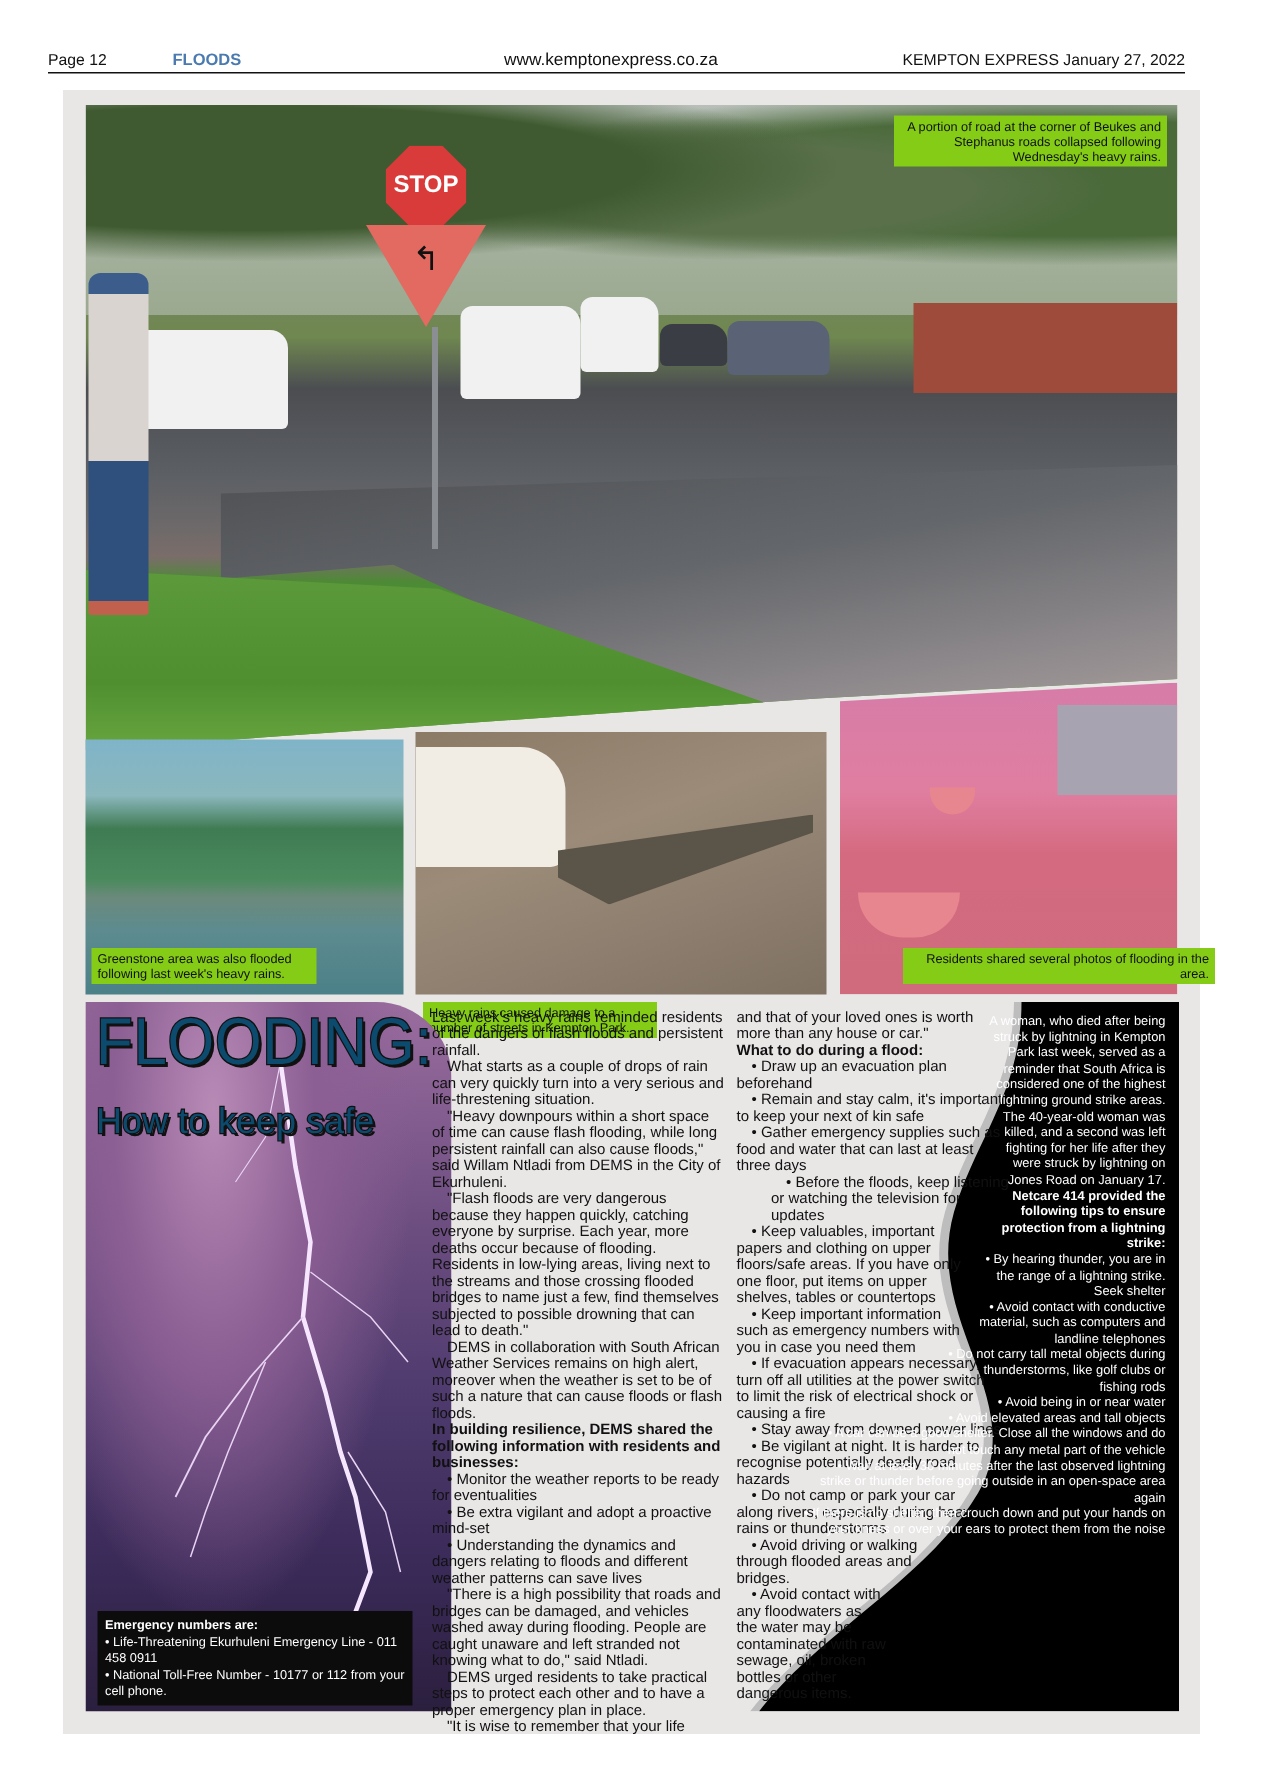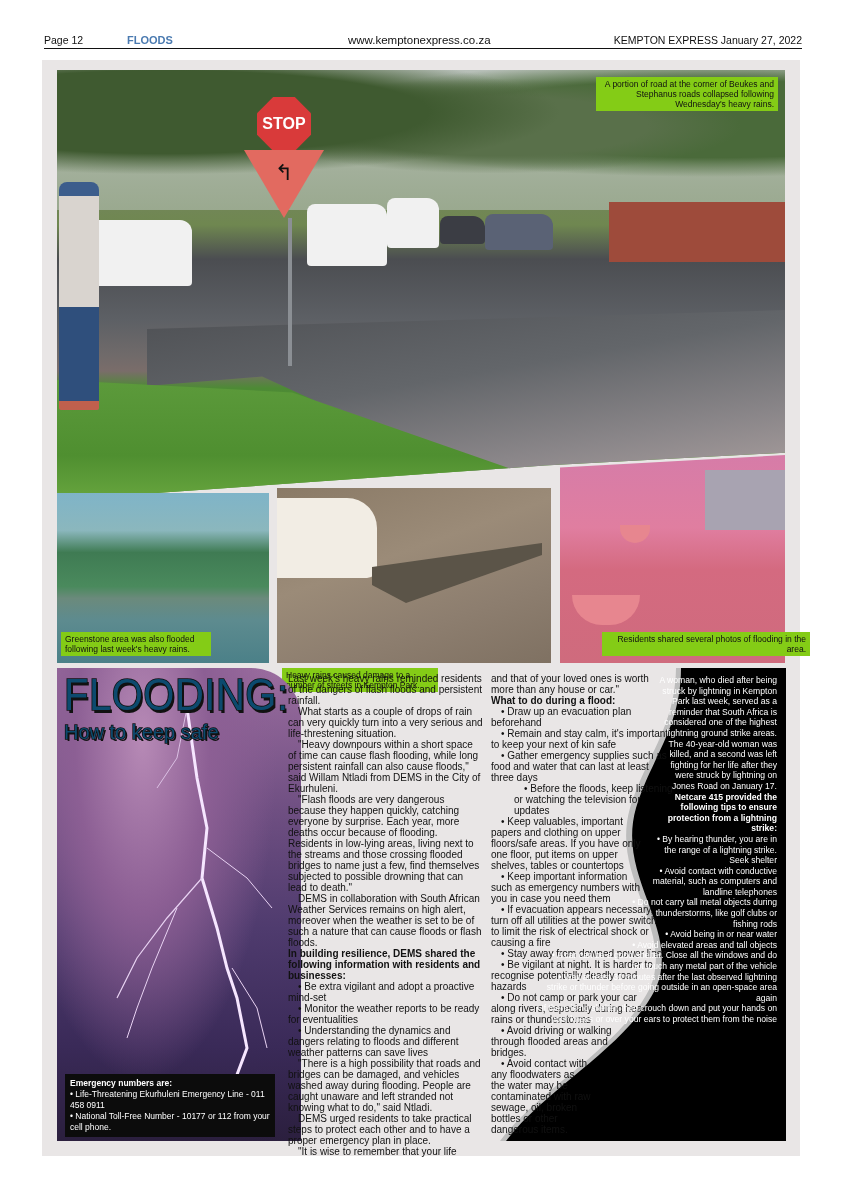--- a/index.html
+++ b/index.html
@@ -1,20 +1,20 @@
 <!DOCTYPE html>
 <html><head>
   <meta charset="utf-8">
   <style>
     * { box-sizing: border-box; margin: 0; padding: 0; }
     html, body { width: 842px; height: 1191px; background: #ffffff; overflow: hidden; }
     body { font-family: "Liberation Sans", sans-serif; color: #111; position: relative; }
 
     
-    .masthead { position: absolute; left: 44px; top: 31px; width: 758px; height: 18px; border-bottom: 1.5px solid #111; }
+    .masthead { position: absolute; left: 32px; top: 31px; width: 758px; height: 18px; border-bottom: 1.5px solid #111; }
     .masthead span { position: absolute; top: 3px; font-size: 10.5px; line-height: 12px; white-space: nowrap; }
     .mh-page { left: 0; }
     .mh-section { left: 83px; color: #4a7ab0; font-weight: bold; font-size: 11px !important; }
     .mh-url { left: 304px; font-size: 11.5px !important; text-align: right; }
     .mh-paper { right: 0; }
 
     
     .panel { position: absolute; left: 42px; top: 60px; width: 758px; height: 1096px; background: #e9e6e6; }
 
     .photo { position: absolute; overflow: hidden; }
@@ -69,21 +69,21 @@
 
     
     .lightning { position: absolute; left: 57px; top: 668px; width: 244px; height: 473px;
       background: radial-gradient(ellipse at 35% 15%, #b78ab6 0%, #8c5f94 30%, transparent 60%),
                   linear-gradient(180deg, #9b6d9f 0%, #6f4f82 30%, #4f3b6e 55%, #3a2a58 80%, #2b1f3e 100%);
       border-top-right-radius: 50px; overflow: hidden; }
     .bolt { position: absolute; left: 0; top: 0; }
     .headline { position: absolute; left: 64px; top: 675px; font-family: "Liberation Sans", sans-serif; font-weight: normal;
       color: #0c4a6e; -webkit-text-stroke: 1.5px #111; paint-order: stroke fill; text-shadow: 2px 2px 0 #111; }
     .headline .h1 { font-size: 40px; line-height: 40px; letter-spacing: 0.5px; transform: scaleY(1.1); display: block; }
-    .headline .h2 { font-size: 20px; line-height: 26px; display: block; margin-top: 4px; }
+    .headline .h2 { font-size: 24px; line-height: 26px; display: block; margin-top: 20px; }
 
     .emerg { position: absolute; left: 65px; top: 1074px; width: 210px; background: #0c0c0c; color: #fff;
       font-size: 8.5px; line-height: 11px; padding: 4px 5px; }
     .emerg b { display: block; }
 
     
     .col { position: absolute; font-size: 10px; line-height: 11px; color: #111; }
     .col p { margin: 0; }
     .col .ind { text-indent: 10px; }
     .col .b { font-weight: bold; }
@@ -168,22 +168,22 @@
   <div>• National Toll-Free Number - 10177 or 112 from your cell phone.</div>
 </div>
 
 <div class="col col1">
   <p>Last week's heavy rains reminded residents of the dangers of flash floods and persistent rainfall.</p>
   <p class="ind">What starts as a couple of drops of rain can very quickly turn into a very serious and life-threstening situation.</p>
   <p class="ind">"Heavy downpours within a short space of time can cause flash flooding, while long persistent rainfall can also cause floods," said Willam Ntladi from DEMS in the City of Ekurhuleni.</p>
   <p class="ind">"Flash floods are very dangerous because they happen quickly, catching everyone by surprise. Each year, more deaths occur because of flooding. Residents in low-lying areas, living next to the streams and those crossing flooded bridges to name just a few, find themselves subjected to possible drowning that can lead to death."</p>
   <p class="ind">DEMS in collaboration with South African Weather Services remains on high alert, moreover when the weather is set to be of such a nature that can cause floods or flash floods.</p>
   <p class="b">In building resilience, DEMS shared the following information with residents and businesses:</p>
+  <p class="ind">• Monitor the weather reports to be ready for eventualities</p>
   <p class="ind">• Be extra vigilant and adopt a proactive mind-set</p>
-  <p class="ind">• Monitor the weather reports to be ready for eventualities</p>
   <p class="ind">• Understanding the dynamics and dangers relating to floods and different weather patterns can save lives</p>
   <p class="ind">"There is a high possibility that roads and bridges can be damaged, and vehicles washed away during flooding. People are caught unaware and left stranded not knowing what to do," said Ntladi.</p>
   <p class="ind">DEMS urged residents to take practical steps to protect each other and to have a proper emergency plan in place.</p>
   <p class="ind">"It is wise to remember that your life</p>
 </div>
 
 <div class="blackbox-edge"></div>
 <div class="blackbox"></div>
 
 <div class="col col2">
@@ -198,21 +198,21 @@
   <p class="ind" style="width:168px;">• If evacuation appears necessary, turn off all utilities at the power switch to limit the risk of electrical shock or causing a fire</p>
   <p class="ind">• Stay away from downed power lines</p>
   <p class="ind" style="width:172px;">• Be vigilant at night. It is harder to recognise potentially deadly road hazards</p>
   <p class="ind" style="width:165px;">• Do not camp or park your car along rivers, especially during heavy rains or thunderstorms</p>
   <p class="ind" style="width:140px;">• Avoid driving or walking through flooded areas and bridges.</p>
   <p class="ind" style="width:100px;">• Avoid contact with any floodwaters as the water may be contaminated with raw sewage, oil, broken bottles or other dangerous items.</p>
 </div>
 
 <div class="tips">
   <p class="intro">A woman, who died after being struck by lightning in Kempton Park last week, served as a reminder that South Africa is considered one of the highest lightning ground strike areas. The 40-year-old woman was killed, and a second was left fighting for her life after they were struck by lightning on Jones Road on January 17.</p>
-  <p class="intro b">Netcare 415 provided the following tips to ensure protection from a lightning strike:</p>
+  <p class="intro b">Netcare 414 provided the following tips to ensure protection from a lightning strike:</p>
   <p class="intro">• By hearing thunder, you are in the range of a lightning strike. Seek shelter</p>
   <p class="t1">• Avoid contact with conductive material, such as computers and landline telephones</p>
   <p class="t2">• Do not carry tall metal objects during thunderstorms, like golf clubs or fishing rods</p>
   <p class="t2">• Avoid being in or near water</p>
   <p class="t2">• Avoid elevated areas and tall objects</p>
   <p class="t3">• A car can be a good shelter. Close all the windows and do not touch any metal part of the vehicle</p>
   <p class="t3">• Wait at least 30 minutes after the last observed lightning strike or thunder before going outside in an open-space area again</p>
   <p>• If there is no shelter, then crouch down and put your hands on your knees or over your ears to protect them from the noise</p>
 </div>
 

